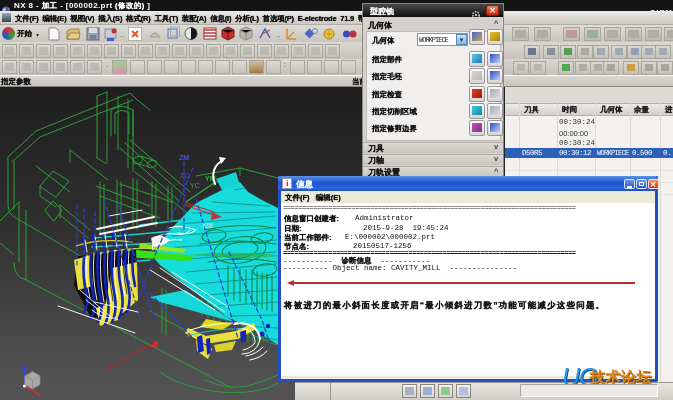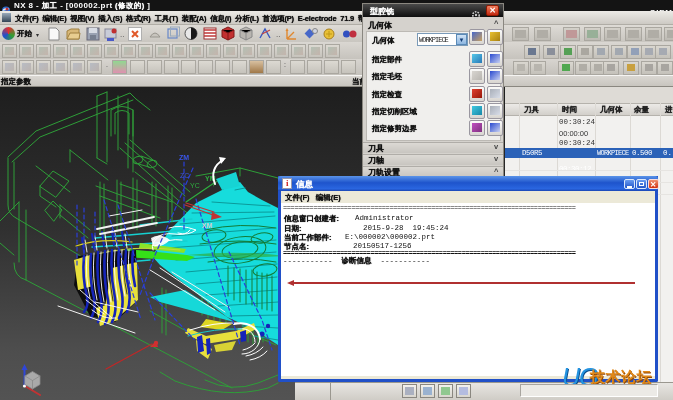--- a/index.html
+++ b/index.html
@@ -437,21 +437,21 @@
   <div class="abs" style="left:14px;top:16px;width:1px;height:290px;background:#dcd9d4"></div>
   <div class="abs" style="left:52px;top:16px;width:1px;height:290px;background:#dcd9d4"></div>
   <div class="abs" style="left:90px;top:16px;width:1px;height:290px;background:#dcd9d4"></div>
   <div class="abs" style="left:125px;top:16px;width:1px;height:290px;background:#dcd9d4"></div>
   <div class="abs" style="left:155px;top:16px;width:1px;height:290px;background:#dcd9d4"></div>
   <div class="abs" style="left:54px;top:31px;font-size:7.5px;font-family:'Liberation Mono',monospace;color:#333">00:30:24</div>
   <div class="abs" style="left:54px;top:42px;font-size:7.5px;font-family:Liberation Sans, sans-serif;color:#333">00:00:00</div>
   <div class="abs" style="left:54px;top:52px;font-size:7.5px;font-family:'Liberation Mono',monospace;color:#333">00:30:24</div>
   <div class="abs" style="left:0;top:61px;width:168px;height:10px;background:#2b62b8"></div>
   <div class="abs" style="left:17px;top:62px;font-size:7.5px;font-family:'Liberation Mono',monospace;color:#fff;letter-spacing:-0.5px">D50R5</div>
-  <div class="abs" style="left:54px;top:78px;font-size:7.5px;font-family:'Liberation Mono',monospace;color:#fff;letter-spacing:-0.5px">00:30:12</div>
+  <div class="abs" style="left:54px;top:62px;font-size:7.5px;font-family:'Liberation Mono',monospace;color:#fff;letter-spacing:-0.5px">00:30:12</div>
   <div class="abs" style="left:92px;top:62px;font-size:7.5px;font-family:'Liberation Mono',monospace;color:#fff;letter-spacing:-0.7px;font-size:7px">WORKPIECE</div>
   <div class="abs" style="left:127px;top:62px;font-size:7.5px;font-family:'Liberation Mono',monospace;color:#fff;letter-spacing:-0.5px">0.500</div>
   <div class="abs" style="left:158px;top:62px;font-size:7.5px;font-family:'Liberation Mono',monospace;color:#fff">0.</div>
   <div class="abs" style="left:0;top:83px;width:168px;height:1px;background:#e6e4e1"></div>
   <div class="abs" style="left:0;top:95px;width:168px;height:1px;background:#e6e4e1"></div>
   <div class="abs" style="left:0;top:107px;width:168px;height:1px;background:#e6e4e1"></div>
 </div>
 
 <div class="abs" id="dlg" style="left:362px;top:3px;width:142px;height:187px;background:#d5d2cd;border:1px solid #8a8780">
   <div class="abs" style="left:0;top:0;width:140px;height:13px;background:linear-gradient(#4a4a4a,#0e0e0e)"></div>
@@ -504,22 +504,24 @@
     <div class="abs cjk" style="left:3px;top:11px;font-size:7.5px;color:#111">信息窗口创建者:</div>
     <div class="abs" style="left:74px;top:11px;font-size:7.5px;color:#111;font-family:'Liberation Mono',monospace;white-space:pre">Administrator</div>
     <div class="abs cjk" style="left:3px;top:21px;font-size:7.5px;color:#111">日期:</div>
     <div class="abs" style="left:82px;top:21px;font-size:7.5px;color:#111;font-family:'Liberation Mono',monospace;white-space:pre">2015-9-28  19:45:24</div>
     <div class="abs cjk" style="left:3px;top:30px;font-size:7.5px;color:#111">当前工作部件:</div>
     <div class="abs" style="left:64px;top:30px;font-size:7.5px;color:#111;font-family:'Liberation Mono',monospace;white-space:pre">E:\000002\000002.prt</div>
     <div class="abs cjk" style="left:3px;top:39px;font-size:7.5px;color:#111">节点名:</div>
     <div class="abs" style="left:72px;top:39px;font-size:7.5px;color:#111;font-family:'Liberation Mono',monospace;white-space:pre">20150517-1256</div>
     <div class="abs" style="left:2px;top:46px;font-family:'Liberation Mono',monospace;font-size:7px;letter-spacing:-0.4px;color:#111;white-space:pre;font-weight:bold">=============================================================================</div>
     <div class="abs" style="left:2px;top:53px;font-family:'Liberation Mono',monospace;font-size:7.5px;color:#111;white-space:pre">-----------  <span class="cjk" style="font-size:7.5px">诊断信息</span>  -----------</div>
+    <div class="abs" style="left:2px;top:61px;font-family:'Liberation Mono',monospace;font-size:7.5px;color:#111;white-space:pre">---------- Object name: CAVITY_MILL  ---------------</div>
     <div class="abs" style="left:10px;top:79px;width:344px;height:1.5px;background:#b03030"></div>
     <div class="abs" style="left:6px;top:76.5px;width:0;height:0;border-top:3.5px solid transparent;border-bottom:3.5px solid transparent;border-right:7px solid #b03030"></div>
+    <div class="abs cjk" style="left:3px;top:97px;font-size:8.5px;letter-spacing:1.2px;color:#111">将被进刀的最小斜面长度或开启“最小倾斜进刀数”功能可能减少这些问题。</div>
   </div>
 </div>
 
 <div class="abs" style="left:295px;top:382px;width:378px;height:18px;background:linear-gradient(#e8e6e2,#cfccc6);border-top:1px solid #9a978f"></div>
 <div class="abs" style="left:330px;top:382px;width:1px;height:18px;background:#9a978f"></div>
 <div class="abs" style="left:520px;top:384px;width:138px;height:13px;background:#eceae6;border:1px solid #a8a5a0;border-bottom-color:#fff;border-right-color:#fff;z-index:5"></div>
 
 <div class="abs" style="left:562px;top:363px;font-size:25px;font-weight:normal;font-style:italic;color:#2493e0;text-shadow:0.7px 0.9px 0 #0a4a88;letter-spacing:-1px">UG</div>
 <div class="abs cjk" style="left:590px;top:368px;font-size:15px;color:#e08818;text-shadow:0.7px 0.9px 0 #904808;letter-spacing:0.5px">技术论坛</div>
 <div class="abs" style="left:573px;top:384px;font-size:9.5px;font-weight:bold;color:#bb1111;letter-spacing:0.6px">BBS.UGGD.COM</div>

